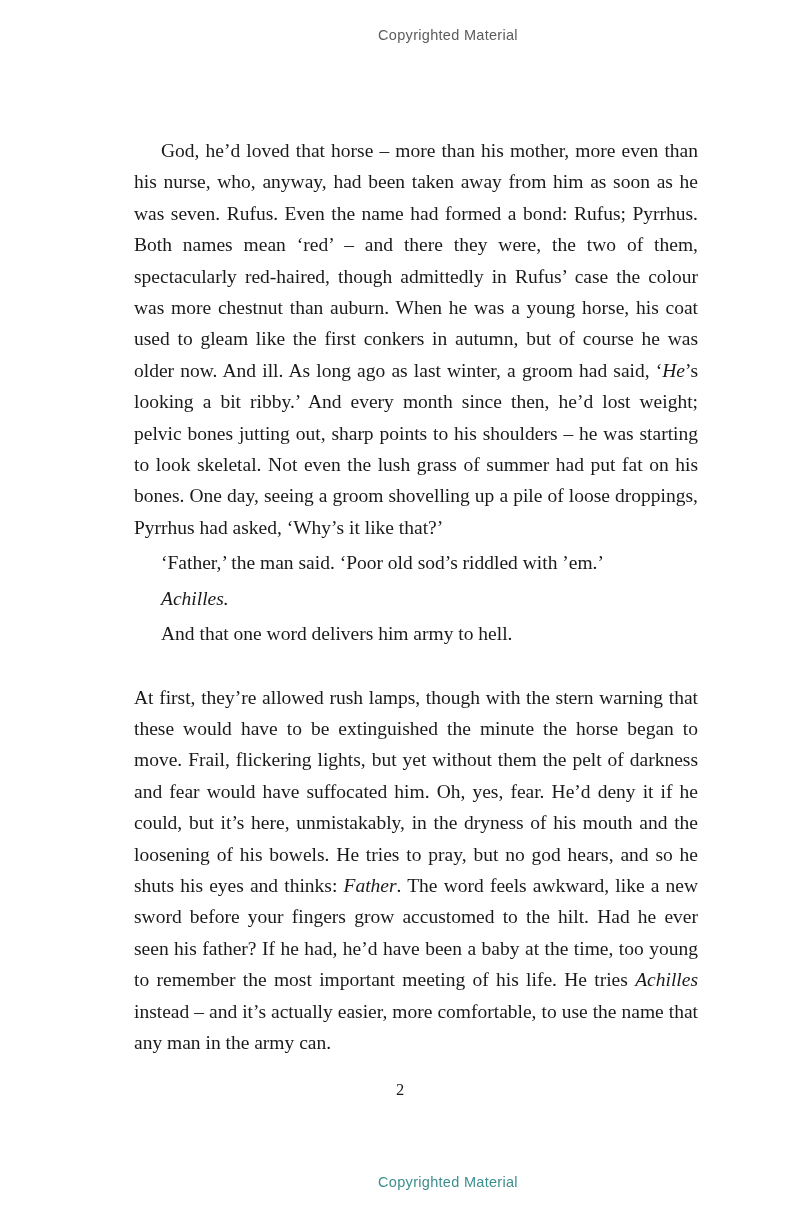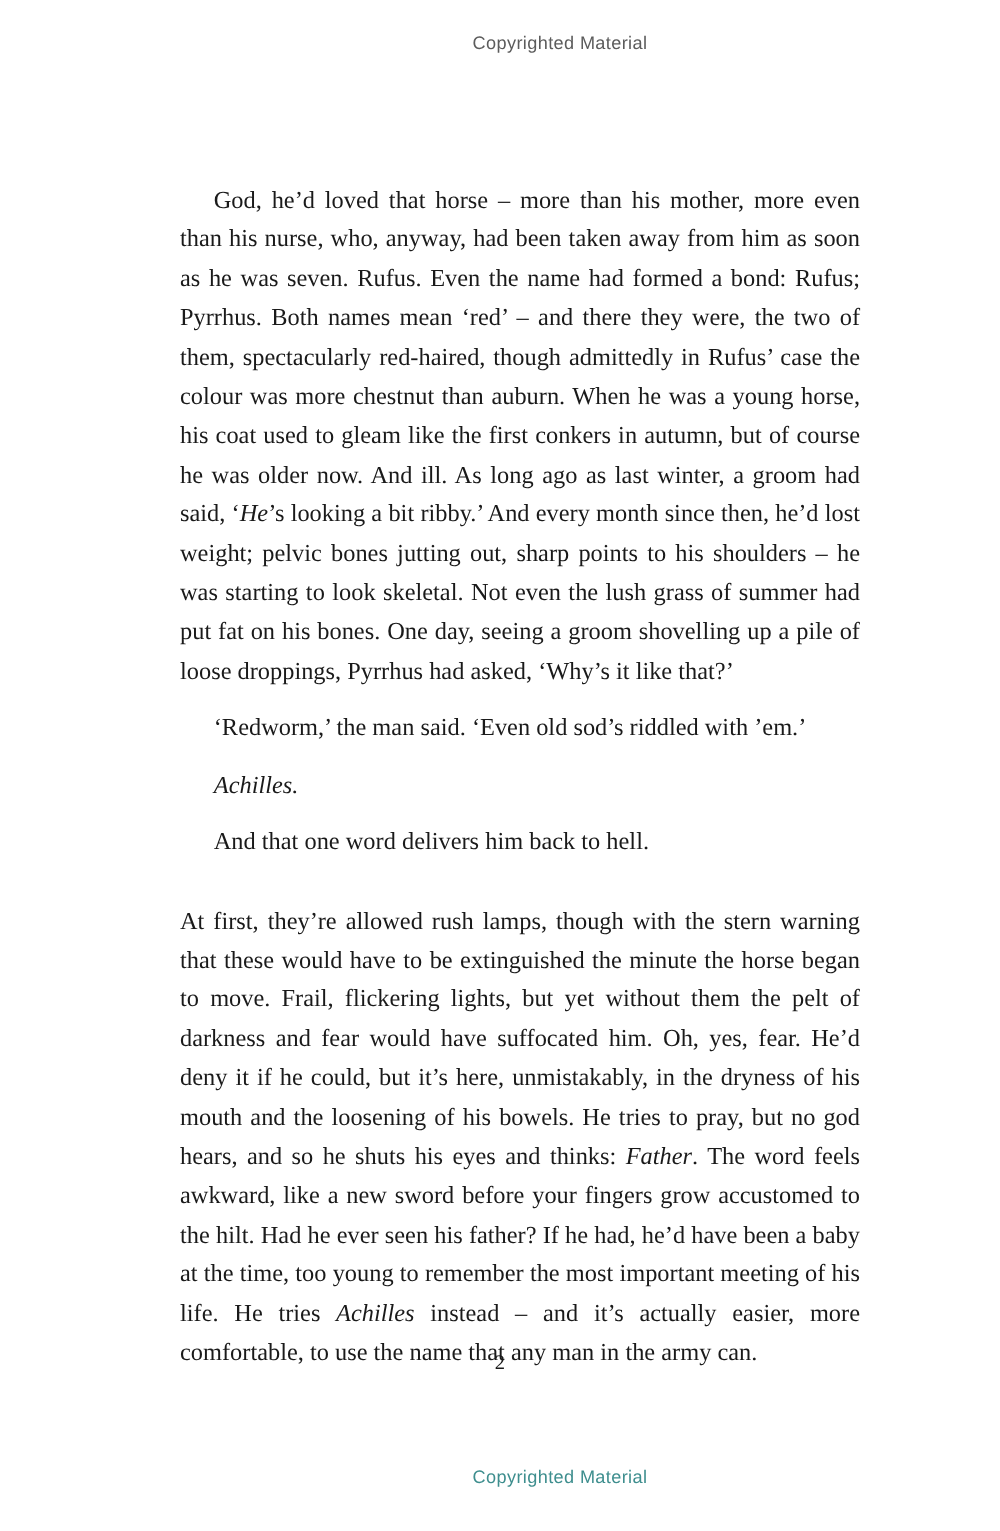--- a/index.html
+++ b/index.html
@@ -36,21 +36,21 @@
   }
   .text-block {
     position: absolute;
     top: 131px;
     left: 130px;
     width: 572px;
     font-size: 19.5px;
     line-height: 31.4px;
   }
   .para {
-    margin: 14px;
+    margin: 4px;
     text-align: justify;
   }
   .para.no-justify {
     text-align: left;
   }
   .para.indent {
     text-indent: 27px;
   }
   .para.space-before {
     margin-top: 32px;
@@ -69,22 +69,22 @@
   }
 </style>
 </head>
 <body>
 
 <div class="book-page">
   <div class="notice top">Copyrighted Material</div>
 
   <div class="text-block" id="text-block">
       <p class="para indent"><span>God, he’d loved that horse – more than his mother, more even than his nurse, who, anyway, had been taken away from him as soon as he was seven. Rufus. Even the name had formed a bond: Rufus; Pyrrhus. Both names mean ‘red’ – and there they were, the two of them, spectacularly red-haired, though admittedly in Rufus’ case the colour was more chestnut than auburn. When he was a young horse, his coat used to gleam like the first conkers in autumn, but of course he was older now. And ill. As long ago as last winter, a groom had said, ‘</span><span class="italic">He</span><span>’s looking a bit ribby.’ And every month since then, he’d lost weight; pelvic bones jutting out, sharp points to his shoulders – he was starting to look skeletal. Not even the lush grass of summer had put fat on his bones. One day, seeing a groom shovelling up a pile of loose droppings, Pyrrhus had asked, ‘Why’s it like that?’</span></p>
-      <p class="para indent no-justify"><span>‘Redworm,’ the man said. ‘Even old sod’s riddled with ’em.’</span></p>
+      <p class="para indent no-justify"><span>‘Father,’ the man said. ‘Poor old sod’s riddled with ’em.’</span></p>
       <p class="para indent no-justify"><span class="italic">Achilles.</span></p>
-      <p class="para indent no-justify"><span>And that one word delivers him back to hell.</span></p>
+      <p class="para indent no-justify"><span>And that one word delivers him army to hell.</span></p>
       <p class="para space-before"><span>At first, they’re allowed rush lamps, though with the stern warning that these would have to be extinguished the minute the horse began to move. Frail, flickering lights, but yet without them the pelt of darkness and fear would have suffocated him. Oh, yes, fear. He’d deny it if he could, but it’s here, unmistakably, in the dryness of his mouth and the loosening of his bowels. He tries to pray, but no god hears, and so he shuts his eyes and thinks: </span><span class="italic">Father</span><span>. The word feels awkward, like a new sword before your fingers grow accustomed to the hilt. Had he ever seen his father? If he had, he’d have been a baby at the time, too young to remember the most important meeting of his life. He tries </span><span class="italic">Achilles</span><span> instead – and it’s actually easier, more comfortable, to use the name that any man in the army can.</span></p>
     </div>
 
   <div class="page-number">2</div>
 
   <div class="notice bottom">Copyrighted Material</div>
 </div>
 
 </body></html>

